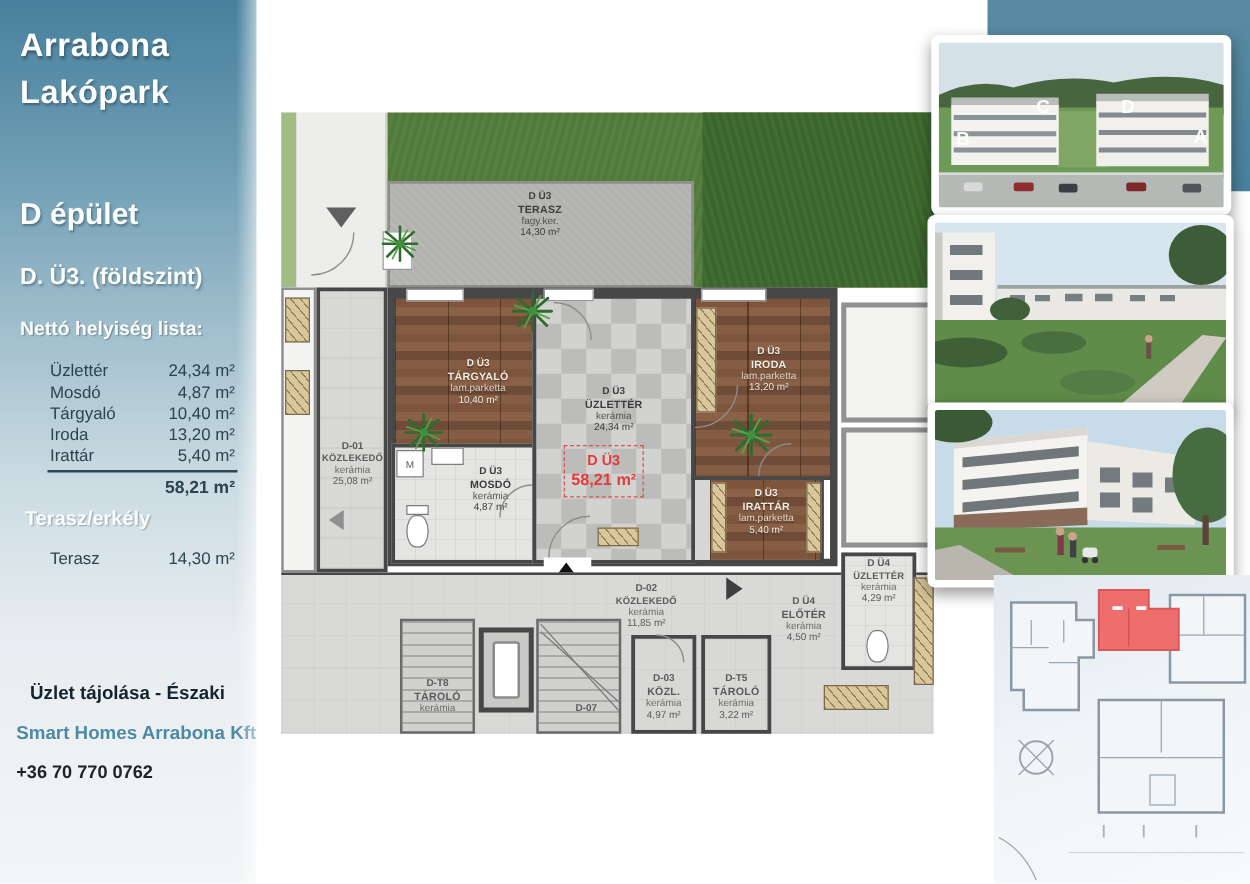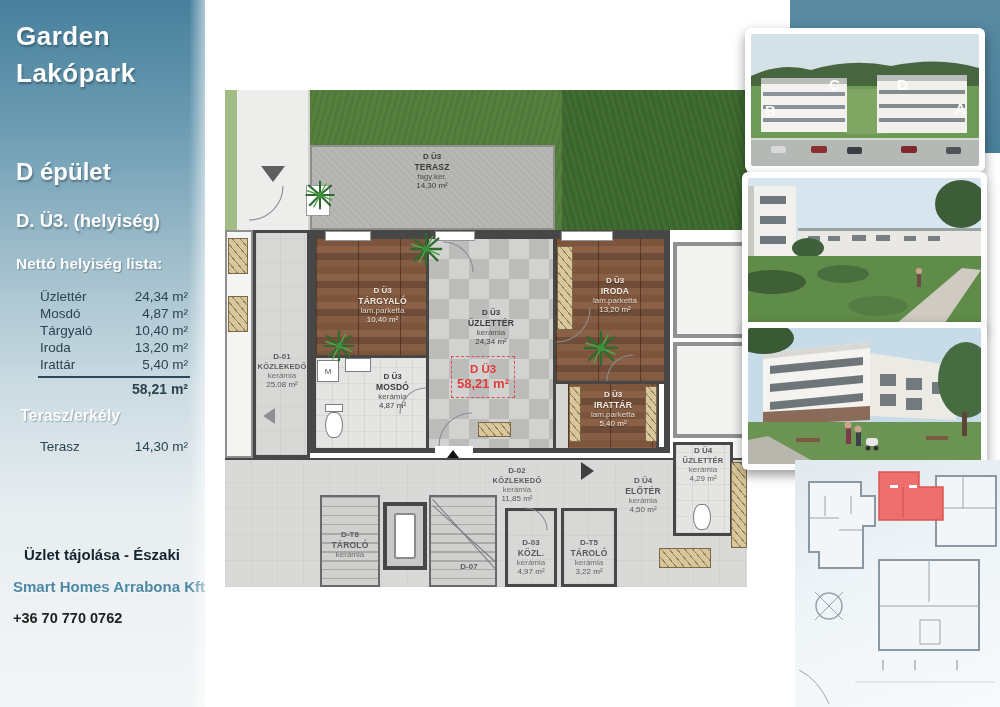--- a/index.html
+++ b/index.html
@@ -138,25 +138,25 @@
             <path d="M20,20 L13,34"></path>
             <path d="M20,20 L5,15"></path>
         </g>
         <circle cx="20" cy="20" r="3.5" fill="#3f8f3f"></circle>
       </g>
     </defs>
   </svg>
 
   <div class="sidebar">
     <div class="s-title">
-      <div>Garden</div>
+      <div>Arrabona</div>
       <div>Lakópark</div>
     </div>
     <div class="s-building">D épület</div>
-    <div class="s-unit">D. Ü3. (helyiség)</div>
+    <div class="s-unit">D. Ü3. (földszint)</div>
     <div class="s-listtitle">Nettó helyiség lista:</div>
 
     <div class="s-table">
       <div class="s-row">
         <span>Üzlettér</span>
         <span>24,34 m²</span>
       </div>
       <div class="s-row">
         <span>Mosdó</span>
         <span>4,87 m²</span>
@@ -308,21 +308,21 @@
     <div class="abs bottomzone"></div>
     <div class="plabel gray" style="left:252px;top:376px;width:80px;">
       <div class="u">D-02</div>
       <div class="n" style="font-size:7.5px;">KÖZLEKEDŐ</div>
       <div class="m">kerámia</div>
       <div class="a">11,85 m²</div>
     </div>
     <div class="abs tri-right" style="left:356px;top:372px;"></div>
 
     <div class="abs stairs" style="left:95px;top:405px;width:60px;height:92px;"></div>
-    <div class="plabel gray" style="left:93px;top:440px;width:64px;">
+    <div class="plabel gray" style="left:93px;top:452px;width:64px;">
       <div class="u">D-T8</div>
       <div class="n">TÁROLÓ</div>
       <div class="m">kerámia</div>
     </div>
     <div class="abs elev">
         <div class="elev-inner"></div>
       </div>
     <div class="abs stairs" style="left:204px;top:405px;width:68px;height:92px;">
       <div class="diag" style="left:2px;top:8px;transform:rotate(42deg);"></div>
       <div class="diag" style="left:2px;top:2px;transform:rotate(48deg);"></div>

